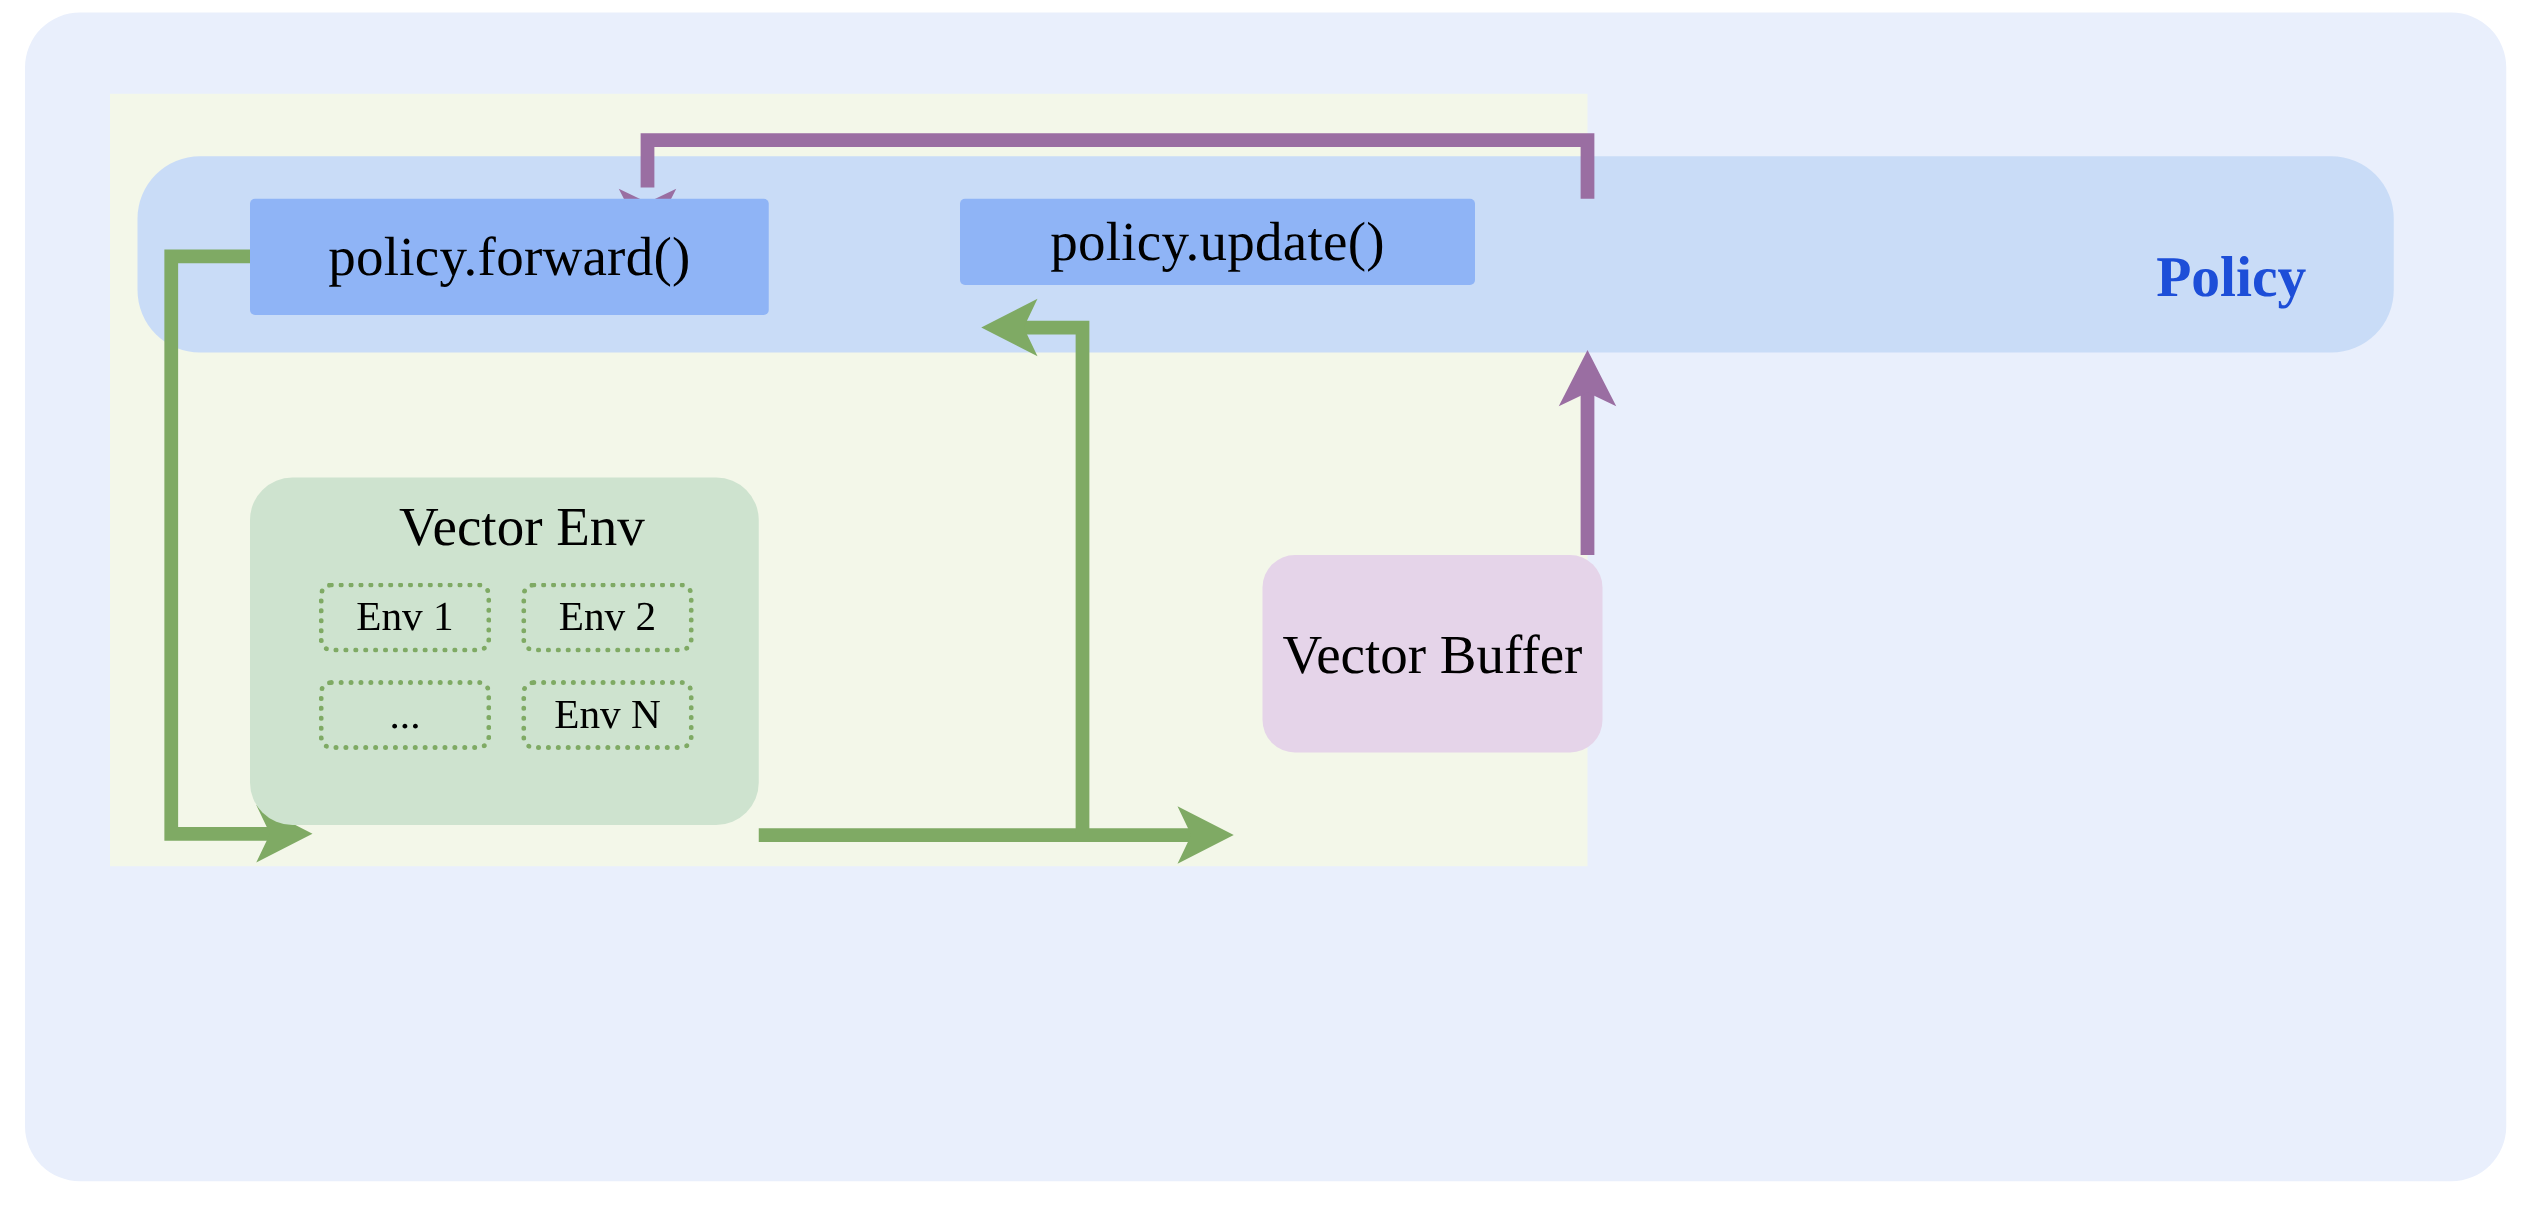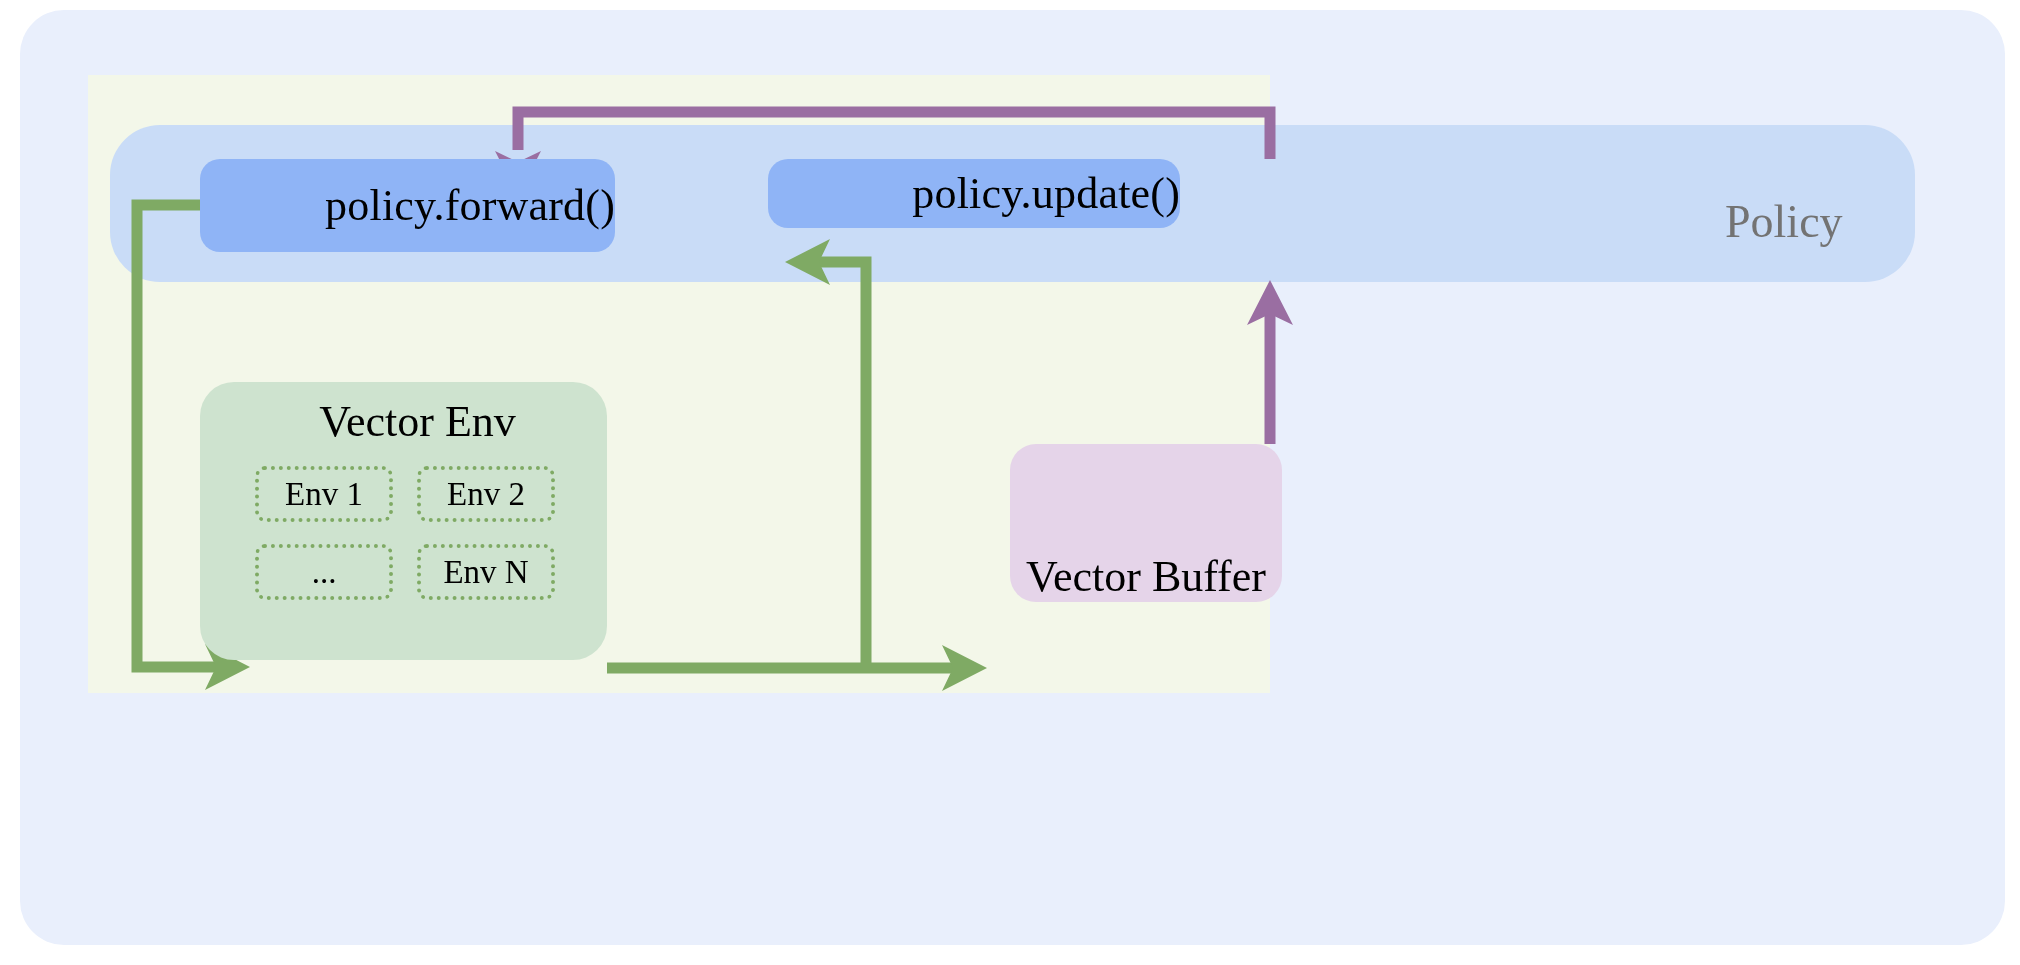--- a/index.html
+++ b/index.html
@@ -9,42 +9,42 @@
 
   .trainer-box{position:absolute;left:20px;top:10px;width:1985px;height:935px;
       background:#e9effc;border-radius:44px;}
 
   .collector-box{position:absolute;left:88px;top:75px;width:1182px;height:618px;
       background:#f3f7e9;}
 
   .policy-band{position:absolute;left:110px;top:125px;width:1805px;height:157px;
       background:#c9dcf7;border-radius:50px;}
 
-  .pill{position:absolute;background:#8fb4f6;border-radius:20px;
-      display:flex;align-items:center;justify-content:flex-end;
+  .pill{position:absolute;background:#8fb4f6;border-radius:4px;
+      display:flex;align-items:center;justify-content:center;
       color:#000;font-size:44px;letter-spacing:.2px;}
   .pill-forward{left:200px;top:159px;width:415px;height:93px;}
   .pill-update{left:768px;top:159px;width:412px;height:69px;}
 
   .vecenv-box{position:absolute;left:200px;top:382px;width:407px;height:278px;
       background:#cee3cf;border-radius:34px;}
   .vecenv-title{position:absolute;left:0;top:14px;width:407px;text-align:center;
       font-size:44px;color:#000;margin-left:14px;}
   .env-grid{position:absolute;left:55px;top:84px;width:300px;}
   .env-row{display:flex;gap:24px;margin-bottom:22px;}
   .env-cell{width:138px;height:56px;border:4px dotted #7faa64;border-radius:10px;
       display:flex;align-items:center;justify-content:center;
       font-size:33px;color:#000;box-sizing:border-box;}
 
   .vecbuf-box{position:absolute;left:1010px;top:444px;width:272px;height:158px;
       background:#e5d4e9;border-radius:26px;
-      display:flex;align-items:flex-end;justify-content:center;
+      display:flex;align-items:center;justify-content:center;
       font-size:44px;color:#000;}
 
-  .zone-label{position:absolute;font-weight:normal;color:#737373;text-align:right;}
+  .zone-label{position:absolute;font-weight:bold;color:#1d4ed8;text-align:right;}
   .label-policy{left:1725px;top:195px;font-size:46px;}
   .label-collector{left:1330px;top:818px;font-size:46px;}
   .label-trainer{left:1735px;top:818px;font-size:46px;}
 
   svg.arrows{position:absolute;left:0;top:0;width:2020px;height:965px;
       overflow:visible;pointer-events:none;}
 </style>
 </head>
 <body>
 

